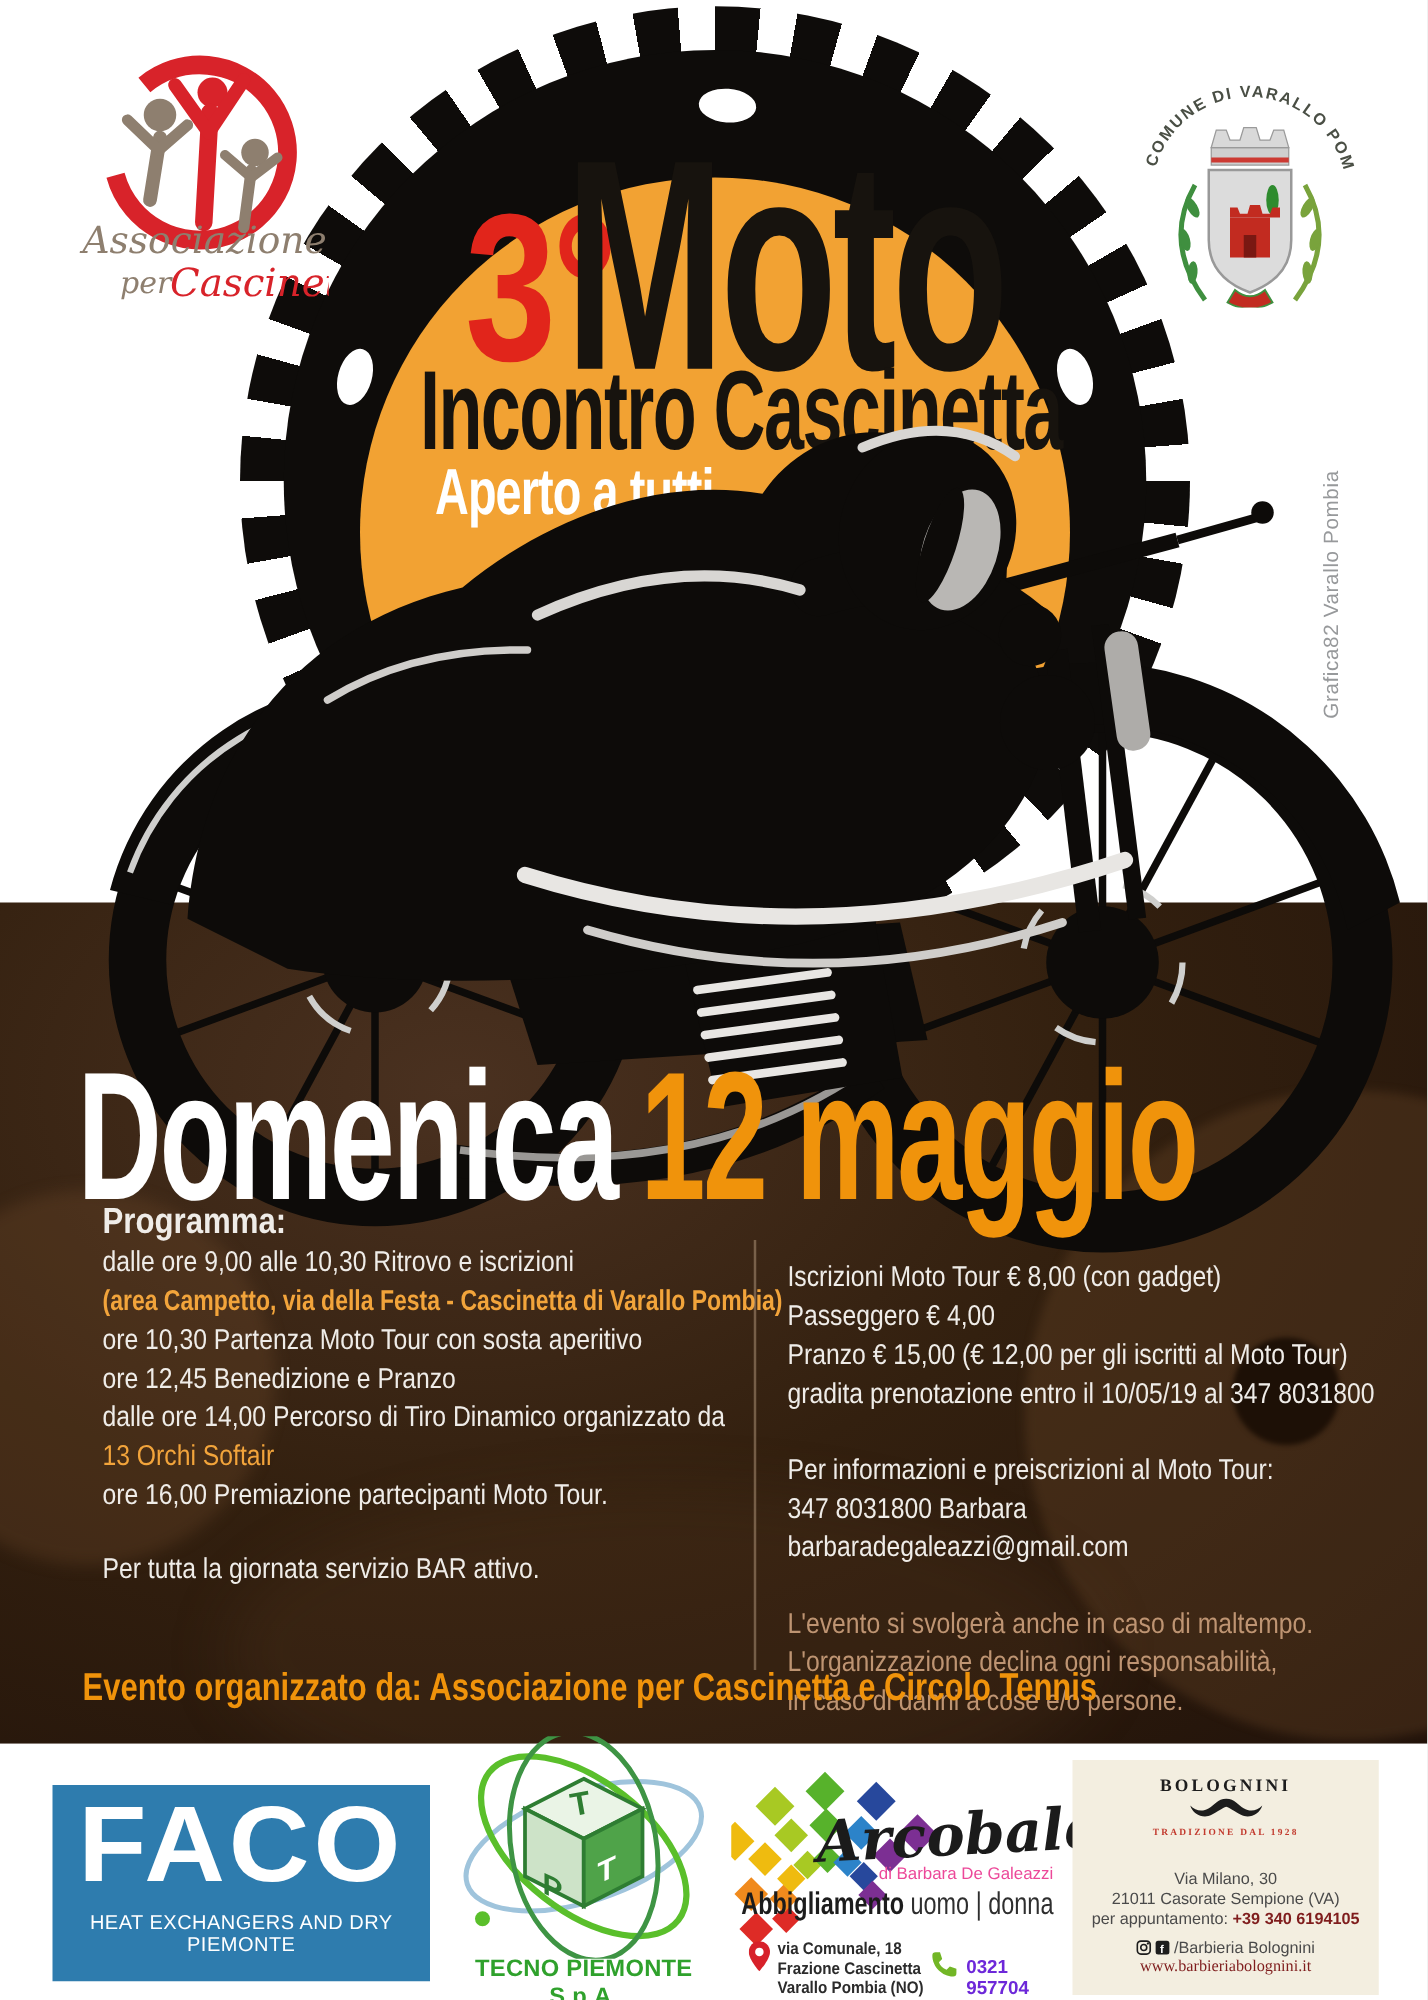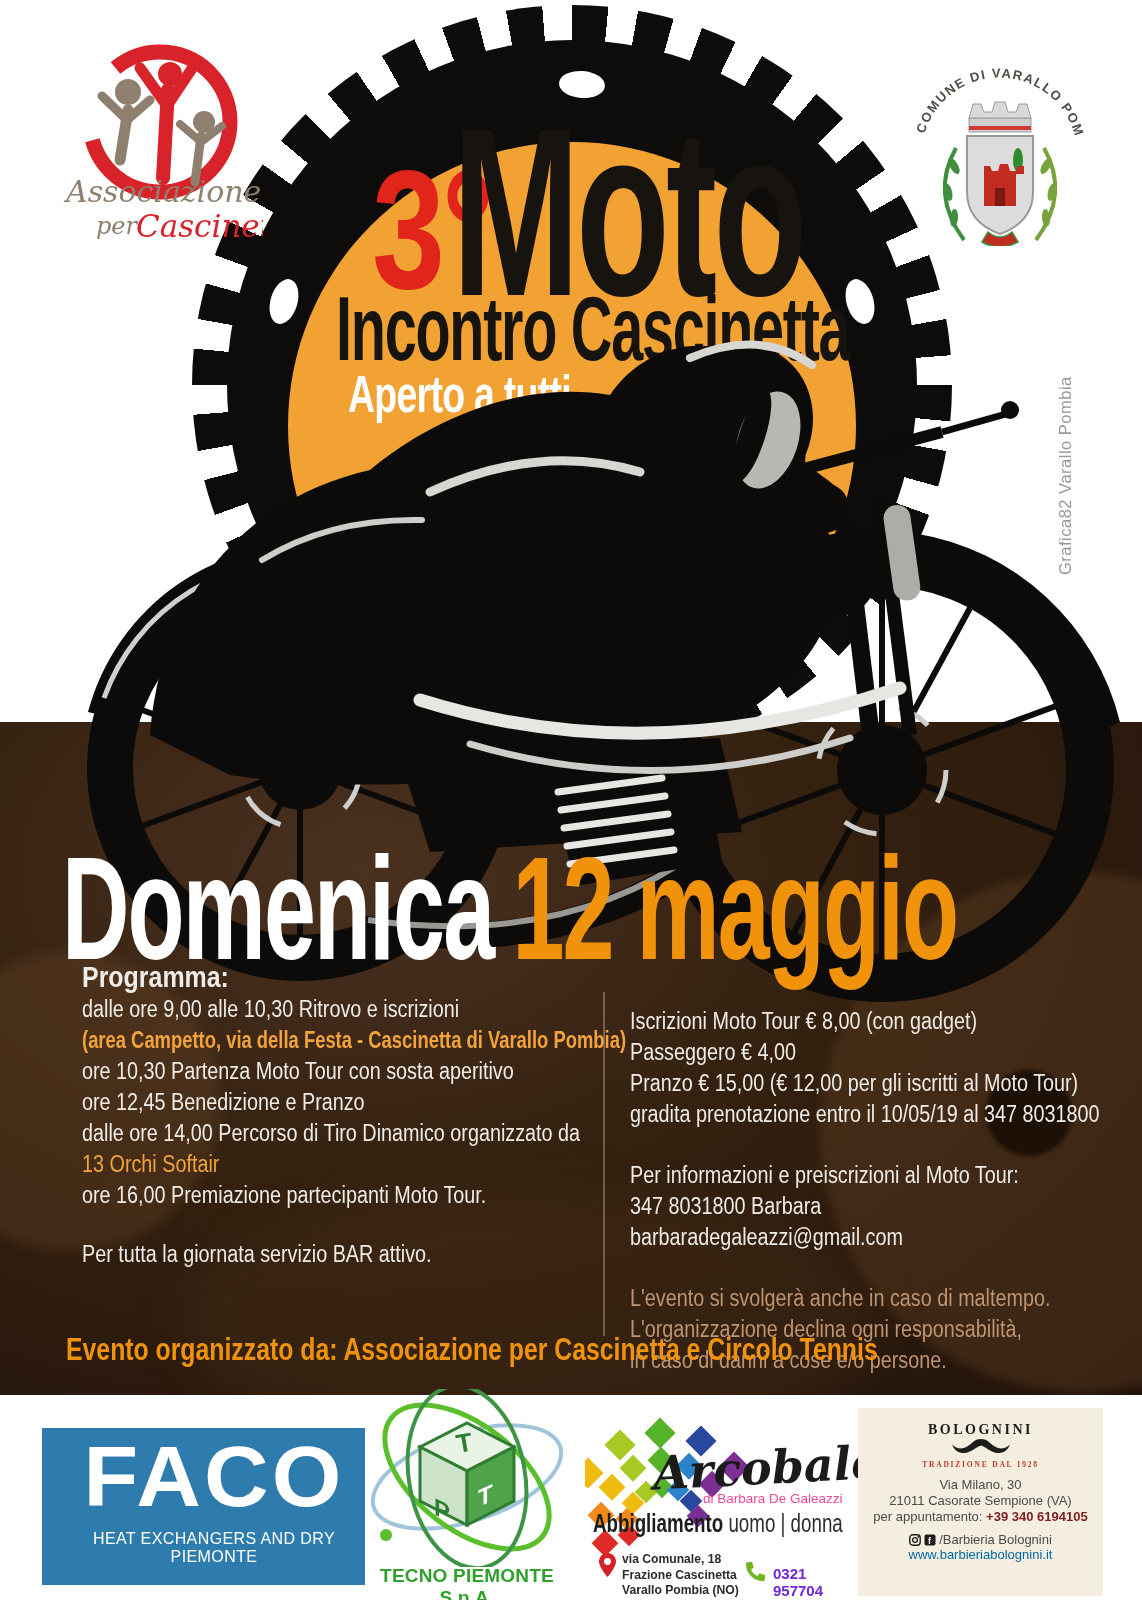--- a/index.html
+++ b/index.html
@@ -68,21 +68,21 @@
   .bar-note{margin-top:28px;display:block;}
   .gap-top{margin-top:30px;}
   .disclaimer{color:#BE9472;}
   .divider{left:603px;top:992px;width:2px;height:344px;background:rgba(221,192,160,.38);z-index:6;}
 
   .organizer{left:66px;top:1332px;font-size:31px;font-weight:bold;color:#F0930B;z-index:6;
              transform:scaleX(.80);transform-origin:left top;white-space:nowrap;}
 
   
   .footer{left:0;top:1395px;width:1142px;height:205px;background:#ffffff;z-index:6;}
-  .faco{position:absolute;left:42px;top:33px;width:302px;height:157px;background:#2E7CAE;text-align:center;padding-left:21px;}
+  .faco{position:absolute;left:42px;top:33px;width:302px;height:157px;background:#2E7CAE;text-align:center;}
   .faco-name{font-size:86px;font-weight:bold;color:#ffffff;line-height:96px;letter-spacing:3px;
              transform:scaleX(1.04);transform-origin:center;}
   .faco-tag{font-size:16px;color:#ffffff;letter-spacing:.4px;margin-top:6px;}
   .tecno{position:absolute;left:350px;top:-6px;width:234px;height:205px;}
   .tecno-name{position:absolute;left:0;top:176px;width:234px;text-align:center;font-size:19px;
               font-weight:bold;color:#2FA12C;letter-spacing:.2px;}
   .arco{position:absolute;left:585px;top:0;width:275px;height:205px;}
   .arco-script{position:absolute;left:68px;top:44px;font-family:"DejaVu Serif",serif;font-style:italic;
                font-weight:bold;font-size:46px;color:#1b1b1b;transform:rotate(-3deg);}
   .arco-sub{position:absolute;left:118px;top:96px;font-size:13.5px;color:#ec4899;}
@@ -92,25 +92,25 @@
   .arco-addr{position:absolute;left:37px;top:156px;font-size:13.5px;font-weight:bold;color:#2b2b2b;
              line-height:15.5px;transform:scaleX(.9);transform-origin:left top;}
   .arco-pin{position:absolute;left:14px;top:158px;}
   .arco-phoneicon{position:absolute;left:160px;top:166px;}
   .arco-phone{position:absolute;left:188px;top:170px;font-size:15px;font-weight:bold;color:#6d28d9;}
   .bolo{position:absolute;left:858px;top:13px;width:245px;height:188px;background:#F3EEE0;text-align:center;
         font-family:"Liberation Serif",serif;color:#1d1d1d;}
   .bolo-top{font-size:14px;font-weight:bold;letter-spacing:2.5px;margin-top:14px;}
   .bolo-name{font-size:33px;font-weight:bold;letter-spacing:1.5px;line-height:34px;}
   .bolo-tag{font-size:7.5px;color:#C23A2E;letter-spacing:1.8px;font-weight:bold;margin-top:2px;}
-  .bolo-addr{font-family:"Liberation Sans",sans-serif;font-size:13px;color:#4a4a4a;line-height:16px;margin-top:8px;}
+  .bolo-addr{font-family:"Liberation Sans",sans-serif;font-size:13px;color:#4a4a4a;line-height:16px;margin-top:25px;}
   .bolo-addr b{color:#7f1d1d;}
   .bolo-social{font-family:"Liberation Sans",sans-serif;font-size:13px;color:#4a4a4a;margin-top:7px;
                display:flex;align-items:center;justify-content:center;gap:3px;}
-  .bolo-web{font-family:Liberation Sans, sans-serif;font-size:13px;color:#0369a1;}
+  .bolo-web{font-family:Liberation Serif, serif;font-size:13px;color:#7f1d1d;}
 </style>
 </head>
 <body>
 
 <div class="poster">
 
   <div class="abs sprocket"></div>
   <div class="abs sprocket-body"></div>
   <div class="abs sprocket-hole hole-top"></div>
   <div class="abs sprocket-hole hole-right"></div>

